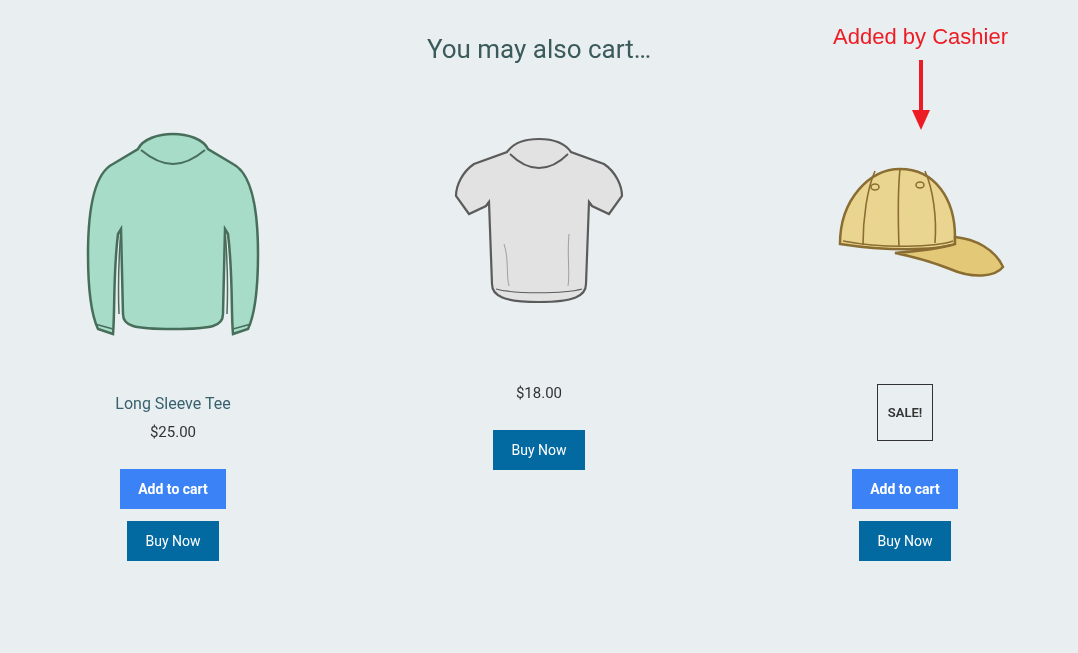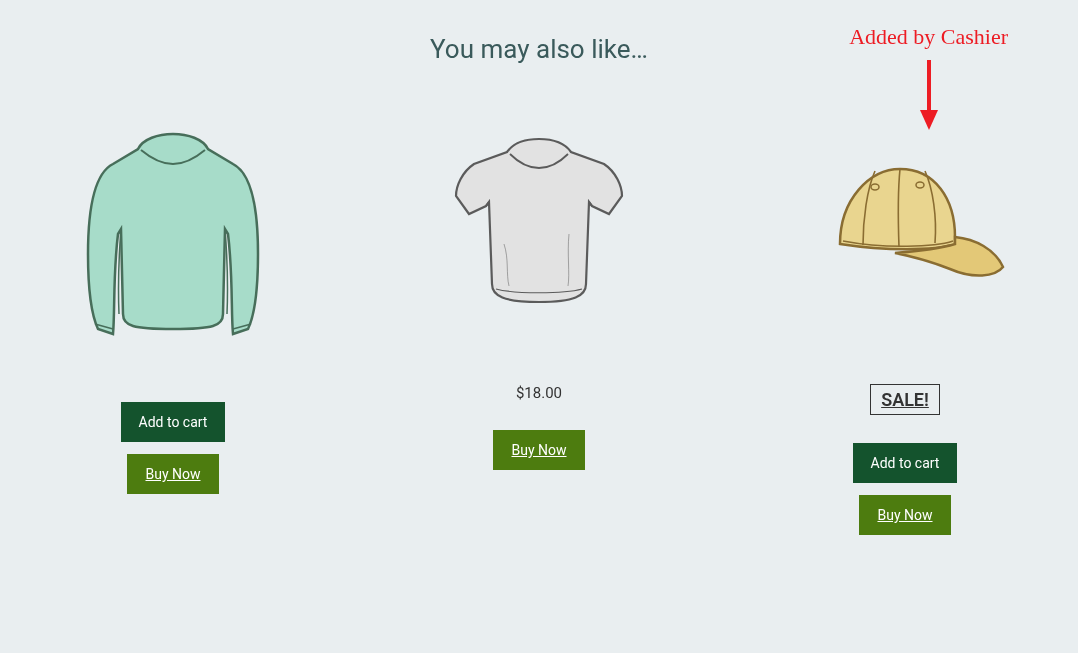--- a/index.html
+++ b/index.html
@@ -15,21 +15,21 @@
     .annotation {
       position: absolute;
       top: 24px;
       right: 70px;
       text-align: center;
       z-index: 10;
     }
     .annotation-text {
       color: #ed1c24;
       font-size: 22px;
-      font-family: Liberation Serif, serif;
+      font-family: Liberation Sans, sans-serif;
       margin-bottom: 10px;
     }
     .annotation-arrow svg {
       display: block;
       margin: 0 auto;
     }
     .section-title {
       text-align: center;
       font-size: 26px;
       color: #3a5a5b;
@@ -61,26 +61,25 @@
       margin-top: 20px;
     }
     .product-price {
       font-size: 15px;
       color: #333;
       margin-top: 10px;
     }
     .sale-badge {
       display: inline-block;
       border: 1px solid #333;
-      padding: 4px 10px;
-      font-size: 18px;
+      padding: 20px 10px;
+      font-size: 13px;
       font-weight: 600;
       margin-top: 10px;
       color: #333;
-      text-decoration: underline;
     }
     .price-line {
       margin-top: 12px;
       font-size: 15px;
     }
     .old-price {
       color: #888;
       text-decoration: line-through;
       margin-right: 8px;
     }
@@ -90,53 +89,55 @@
     .btn {
       display: inline-block;
       border: none;
       padding: 12px 18px;
       font-size: 14px;
       color: #fff;
       cursor: pointer;
       margin-top: 12px;
       font-family: inherit;
     }
-    .btn-green { background: #14532d; }
+    .btn-green { background: #3b82f6; font-weight: bold; }
     .btn-green:first-of-type { margin-top: 28px; }
-    .btn-blue { background: #4d7c0f; text-decoration: underline; }
+    .btn-blue { background: #0369a1; }
     .btn-blue.single { margin-top: 28px; }
   </style>
 </head>
 <body>
 
 <div class="annotation">
   <div class="annotation-text">Added by Cashier</div>
   <div class="annotation-arrow">
     <svg width="24" height="70" viewBox="0 0 24 70">
       <line x1="12" y1="0" x2="12" y2="55" stroke="#ed1c24" stroke-width="4"></line>
       <polygon points="12,70 3,50 21,50" fill="#ed1c24"></polygon>
     </svg>
   </div>
 </div>
 
-<h2 class="section-title">You may also like…</h2>
+<h2 class="section-title">You may also cart…</h2>
 
 <div class="products">
 
   <div class="product">
     <div class="product-image">
       <svg width="220" height="230" viewBox="0 0 220 230">
         <path d="M110 20 C95 20 80 25 75 35 L50 50 C30 60 25 100 25 140 C25 170 28 200 35 215 L50 220 C52 200 50 160 55 120 L58 115 L60 200 C60 212 70 215 110 215 C150 215 160 212 160 200 L162 115 L165 120 C170 160 168 200 170 220 L185 215 C192 200 195 170 195 140 C195 100 190 60 170 50 L145 35 C140 25 125 20 110 20 Z" fill="#a7dcc9" stroke="#476e5a" stroke-width="2.5"></path>
         <path d="M78 36 C90 46 100 50 110 50 C120 50 130 46 142 36" fill="none" stroke="#476e5a" stroke-width="2"></path>
         <path d="M58 115 C56 140 55 175 56 200" fill="none" stroke="#476e5a" stroke-width="1.5"></path>
         <path d="M162 115 C164 140 165 175 164 200" fill="none" stroke="#476e5a" stroke-width="1.5"></path>
         <path d="M32 210 L50 215" fill="none" stroke="#476e5a" stroke-width="1.5"></path>
         <path d="M188 210 L170 215" fill="none" stroke="#476e5a" stroke-width="1.5"></path>
       </svg>
     </div>
+    <div class="product-title">Long Sleeve Tee</div>
+    <div class="product-price">$25.00</div>
     <div>
       <button class="btn btn-green">Add to cart</button>
     </div>
     <div>
       <button class="btn btn-blue">Buy Now</button>
     </div>
   </div>
 
   <div class="product">
     <div class="product-image">

